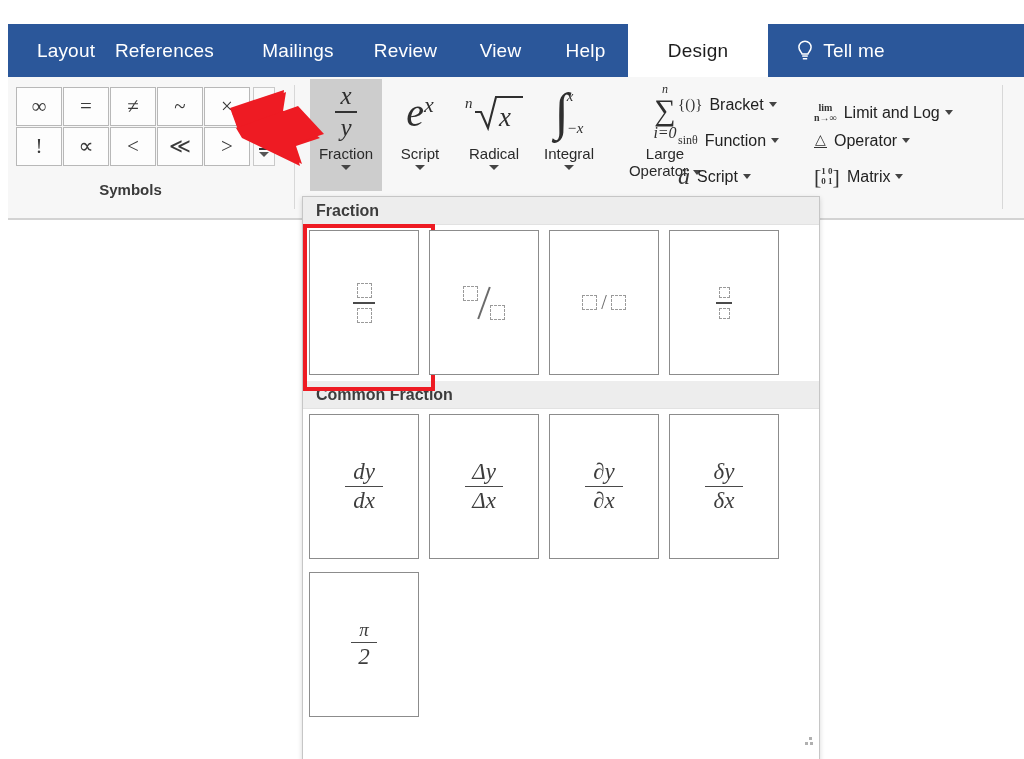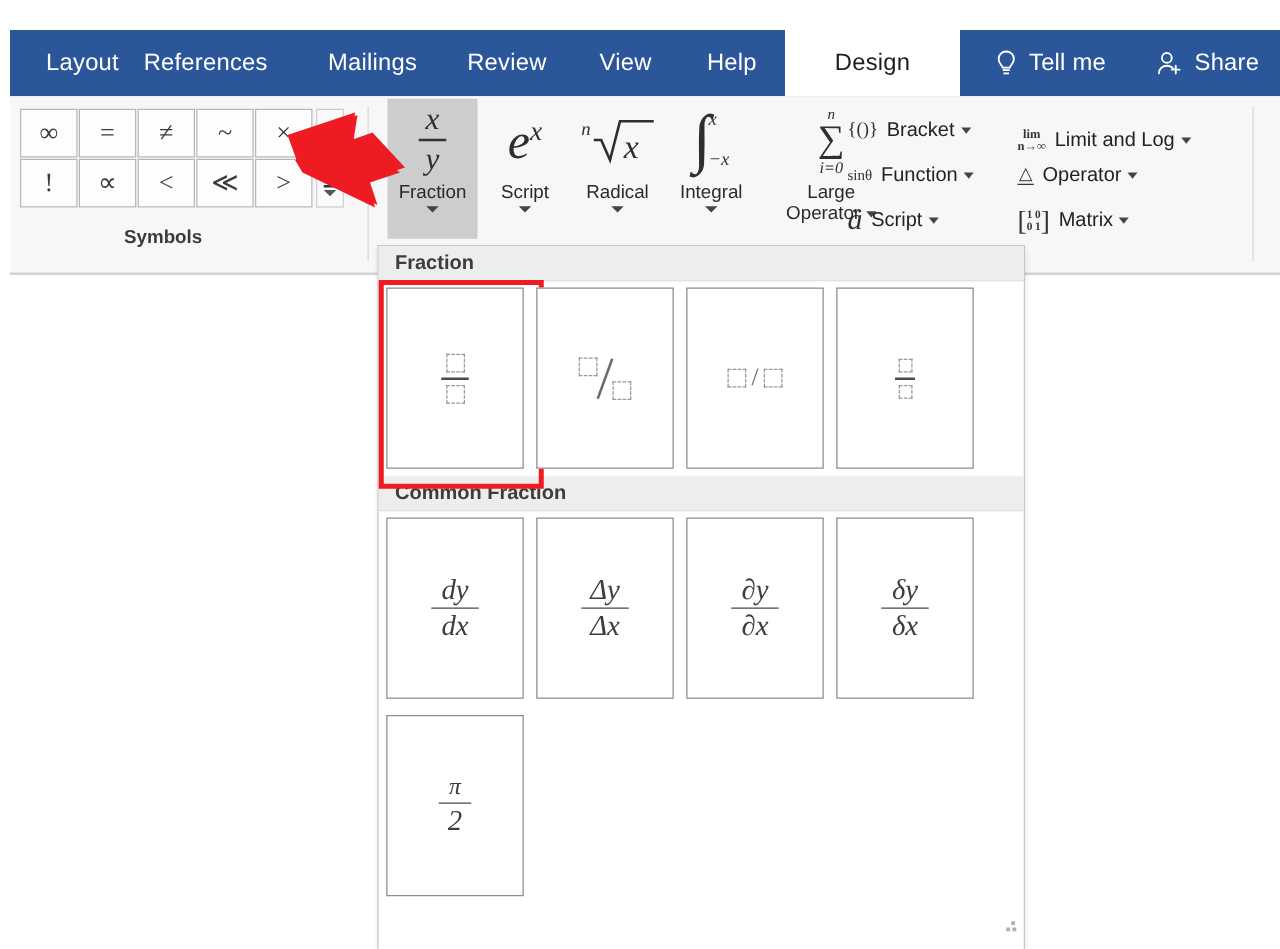--- a/index.html
+++ b/index.html
@@ -345,30 +345,20 @@
           <rect x="6.8" y="19" width="4.4" height="1.5" fill="#ffffff"></rect>
         </svg>
       </span>
       <span>Tell me</span>
     </div>
 
     <div class="tab active" style="left:620px;width:140px;">
         <span>Design</span>
       </div>
 
-    <div class="tab" style="left:900px;width:116px;">
-      <span class="tab-icon">
-        <svg width="22" height="22" viewBox="0 0 22 22">
-          <circle cx="8.5" cy="6.3" r="3.9" fill="none" stroke="#ffffff" stroke-width="1.5"></circle>
-          <path d="M2.2 18.6c0-3.6 2.9-6 6.3-6 2.2 0 4.1 1 5.2 2.6" fill="none" stroke="#ffffff" stroke-width="1.5" stroke-linecap="round"></path>
-          <path d="M15.6 12.6v6.2M12.5 15.7h6.2" stroke="#ffffff" stroke-width="1.5" stroke-linecap="round"></path>
-        </svg>
-      </span>
-      <span>Share</span>
-    </div>
   </div>
 
   <div id="ribbon">
 
     <div id="symbols-group">
       <div id="symbols-grid">
         <div class="sym-cell">
             <span>∞</span>
           </div>
         <div class="sym-cell">
@@ -463,21 +453,21 @@
         </div>
         <div class="blabel">Integral</div>
         <span class="bchev"></span>
       </div>
 
       <div class="big-btn wide" style="left:315px;width:96px;">
         <div class="glyph">
           <span style="display:inline-flex;flex-direction:column;align-items:center;line-height:1;">
             <span style="font-size:12px;font-style:italic;">n</span>
             <span style="font-family:'Liberation Serif',serif;font-size:30px;">∑</span>
-            <span style="font-size:13px;font-style:italic;">i=0</span>
+            <span style="font-size:16px;font-style:italic;">i=0</span>
           </span>
         </div>
         <div class="blabel">
           <span>Large</span><br>
           <span>Operator</span><span class="inline-chev"></span>
         </div>
       </div>
 
       <div class="small-btn" style="left:376px;top:14px;">
         <span class="sglyph" style="font-size:15px;">{()}</span>

